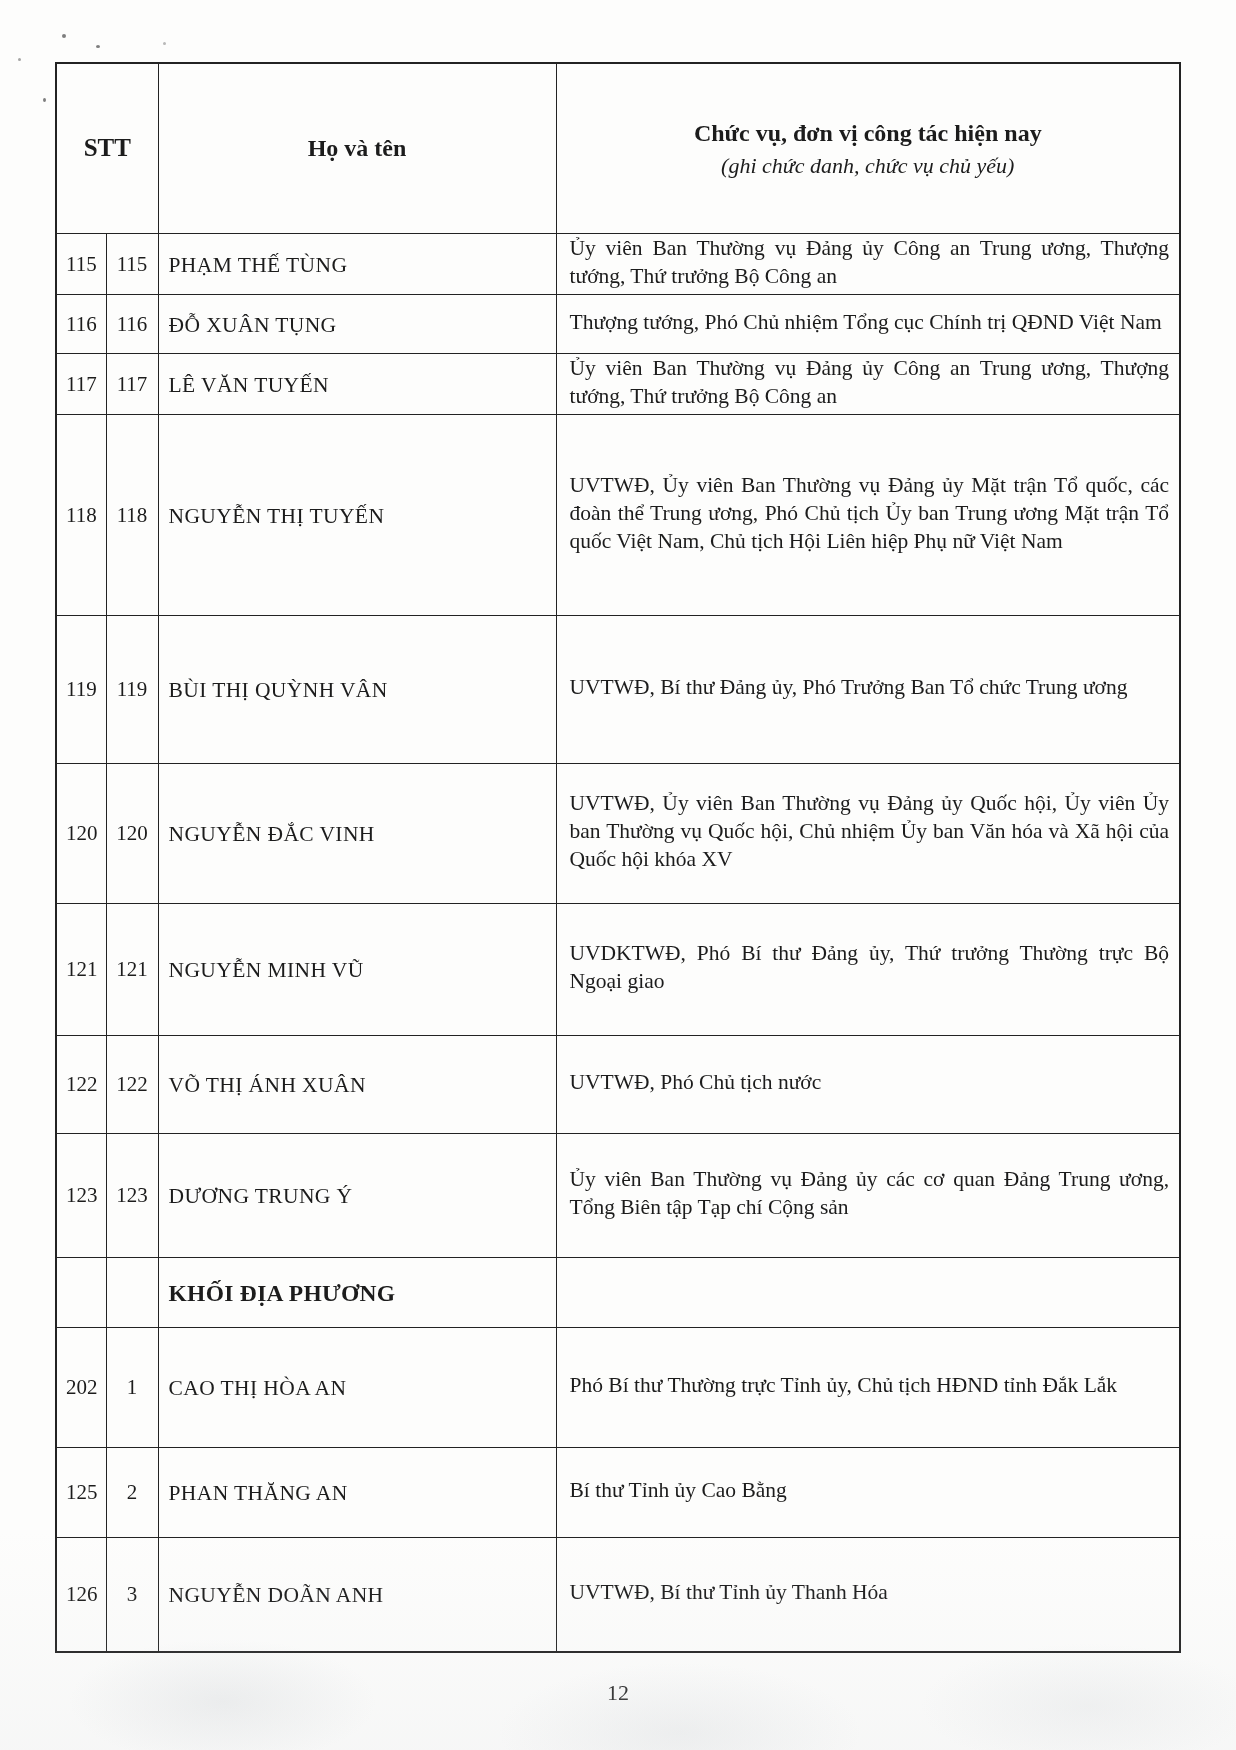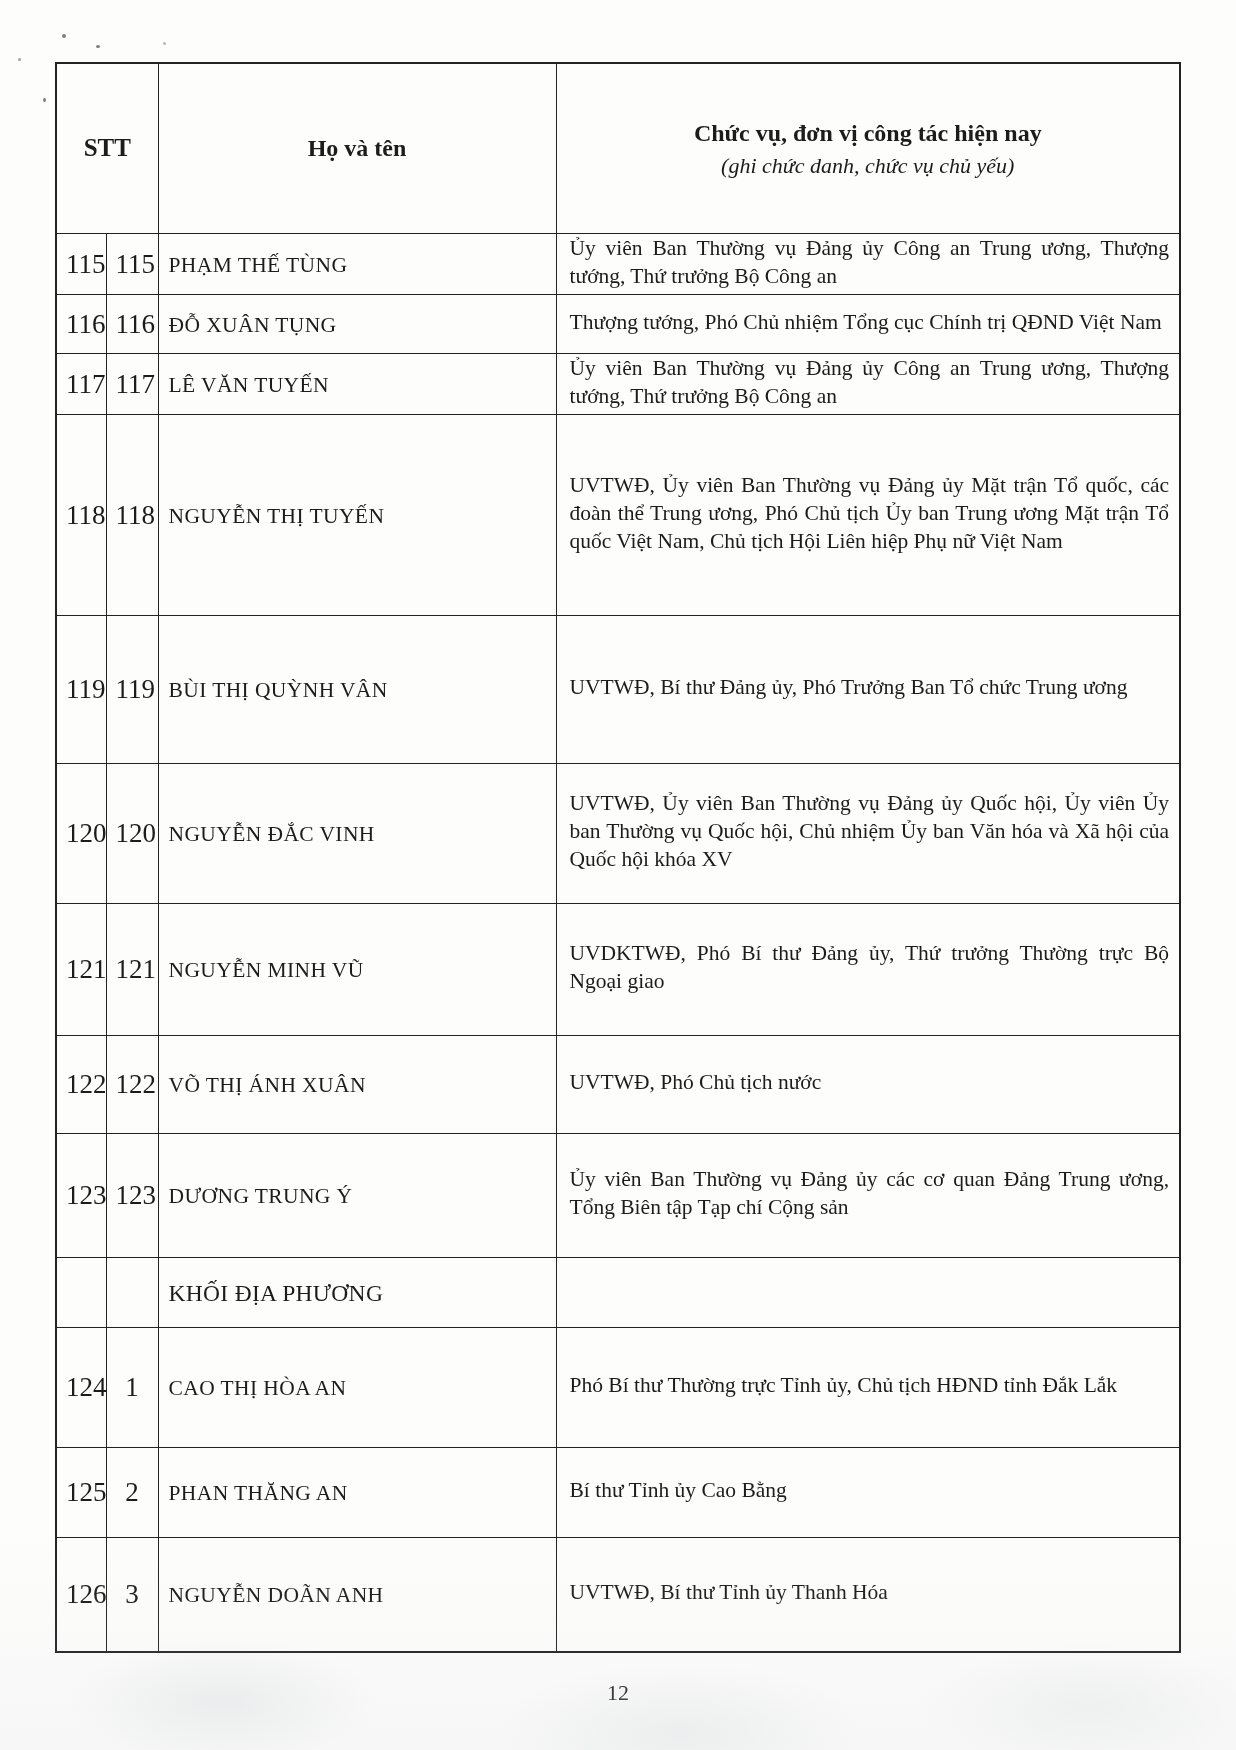--- a/index.html
+++ b/index.html
@@ -40,31 +40,31 @@
   col.c-pos{width:624px;}
 
   thead tr{height:170px;margin-left:8px;}
   th{font-weight:bold;vertical-align:middle;text-align:center;padding:0 6px;}
   th .pos-title{font-size:24px;line-height:1.25;}
   th .pos-sub{font-size:22px;font-style:italic;font-weight:normal;margin-top:5px;}
   th.h-stt{font-size:25px;}
   th.h-name{font-size:24px;}
 
   tbody td{vertical-align:middle;font-size:21.5px;line-height:28px;}
-  td.stt1,td.stt2{text-align:center;padding:0 9px;font-size:27px;}
+  td.stt1,td.stt2{text-align:center;padding:0 9px;font-size:21px;}
   td.name{
     text-align:left;padding:4px 6px 2px 10px;
     letter-spacing:.4px;font-size:21.5px;
   }
   td.pos{
     text-align:justify;
     padding:0 10px 4px 13px;
   }
   tr.section-row td.name{
-    font-weight:normal;font-size:23.5px;letter-spacing:.3px;
+    font-weight:bold;font-size:23.5px;letter-spacing:.3px;
   }
   
   tbody tr:nth-child(1){height:59px;}
   tbody tr:nth-child(2){height:59px;}
   tbody tr:nth-child(3){height:59px;}
   tbody tr:nth-child(4){height:201px;}
   tbody tr:nth-child(5){height:148px;}
   tbody tr:nth-child(6){height:140px;}
   tbody tr:nth-child(7){height:132px;}
   tbody tr:nth-child(8){height:98px;}
@@ -163,21 +163,21 @@
     <td class="name">DƯƠNG TRUNG Ý</td>
     <td class="pos">Ủy viên Ban Thường vụ Đảng ủy các cơ quan Đảng Trung ương, Tổng Biên tập Tạp chí Cộng sản</td>
   </tr>
         <tr class="section-row">
     <td class="stt1"></td>
     <td class="stt2"></td>
     <td class="name">KHỐI ĐỊA PHƯƠNG</td>
     <td class="pos"></td>
   </tr>
         <tr>
-    <td class="stt1">124</td>
+    <td class="stt1">202</td>
     <td class="stt2">1</td>
     <td class="name">CAO THỊ HÒA AN</td>
     <td class="pos">Phó Bí thư Thường trực Tỉnh ủy, Chủ tịch HĐND tỉnh Đắk Lắk</td>
   </tr>
         <tr>
     <td class="stt1">125</td>
     <td class="stt2">2</td>
     <td class="name">PHAN THĂNG AN</td>
     <td class="pos">Bí thư Tỉnh ủy Cao Bằng</td>
   </tr>

